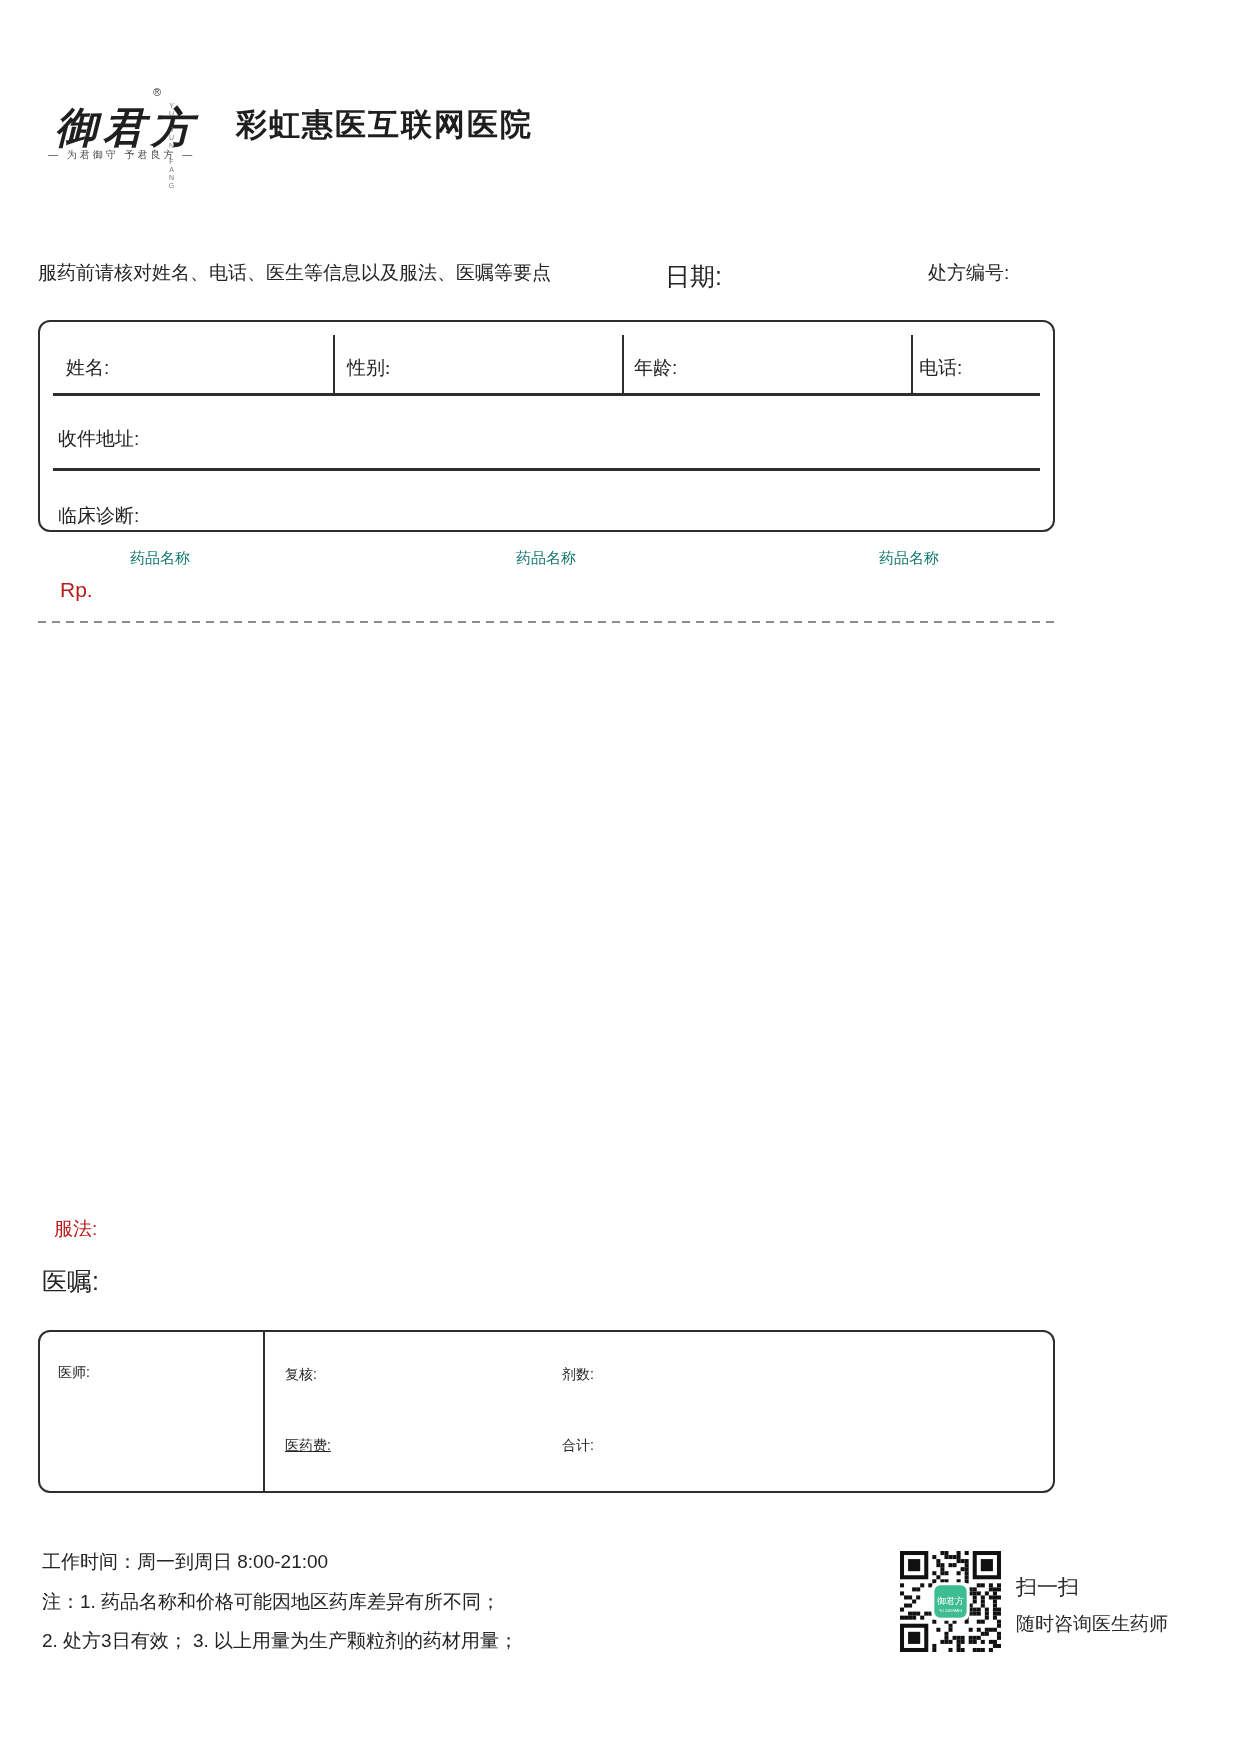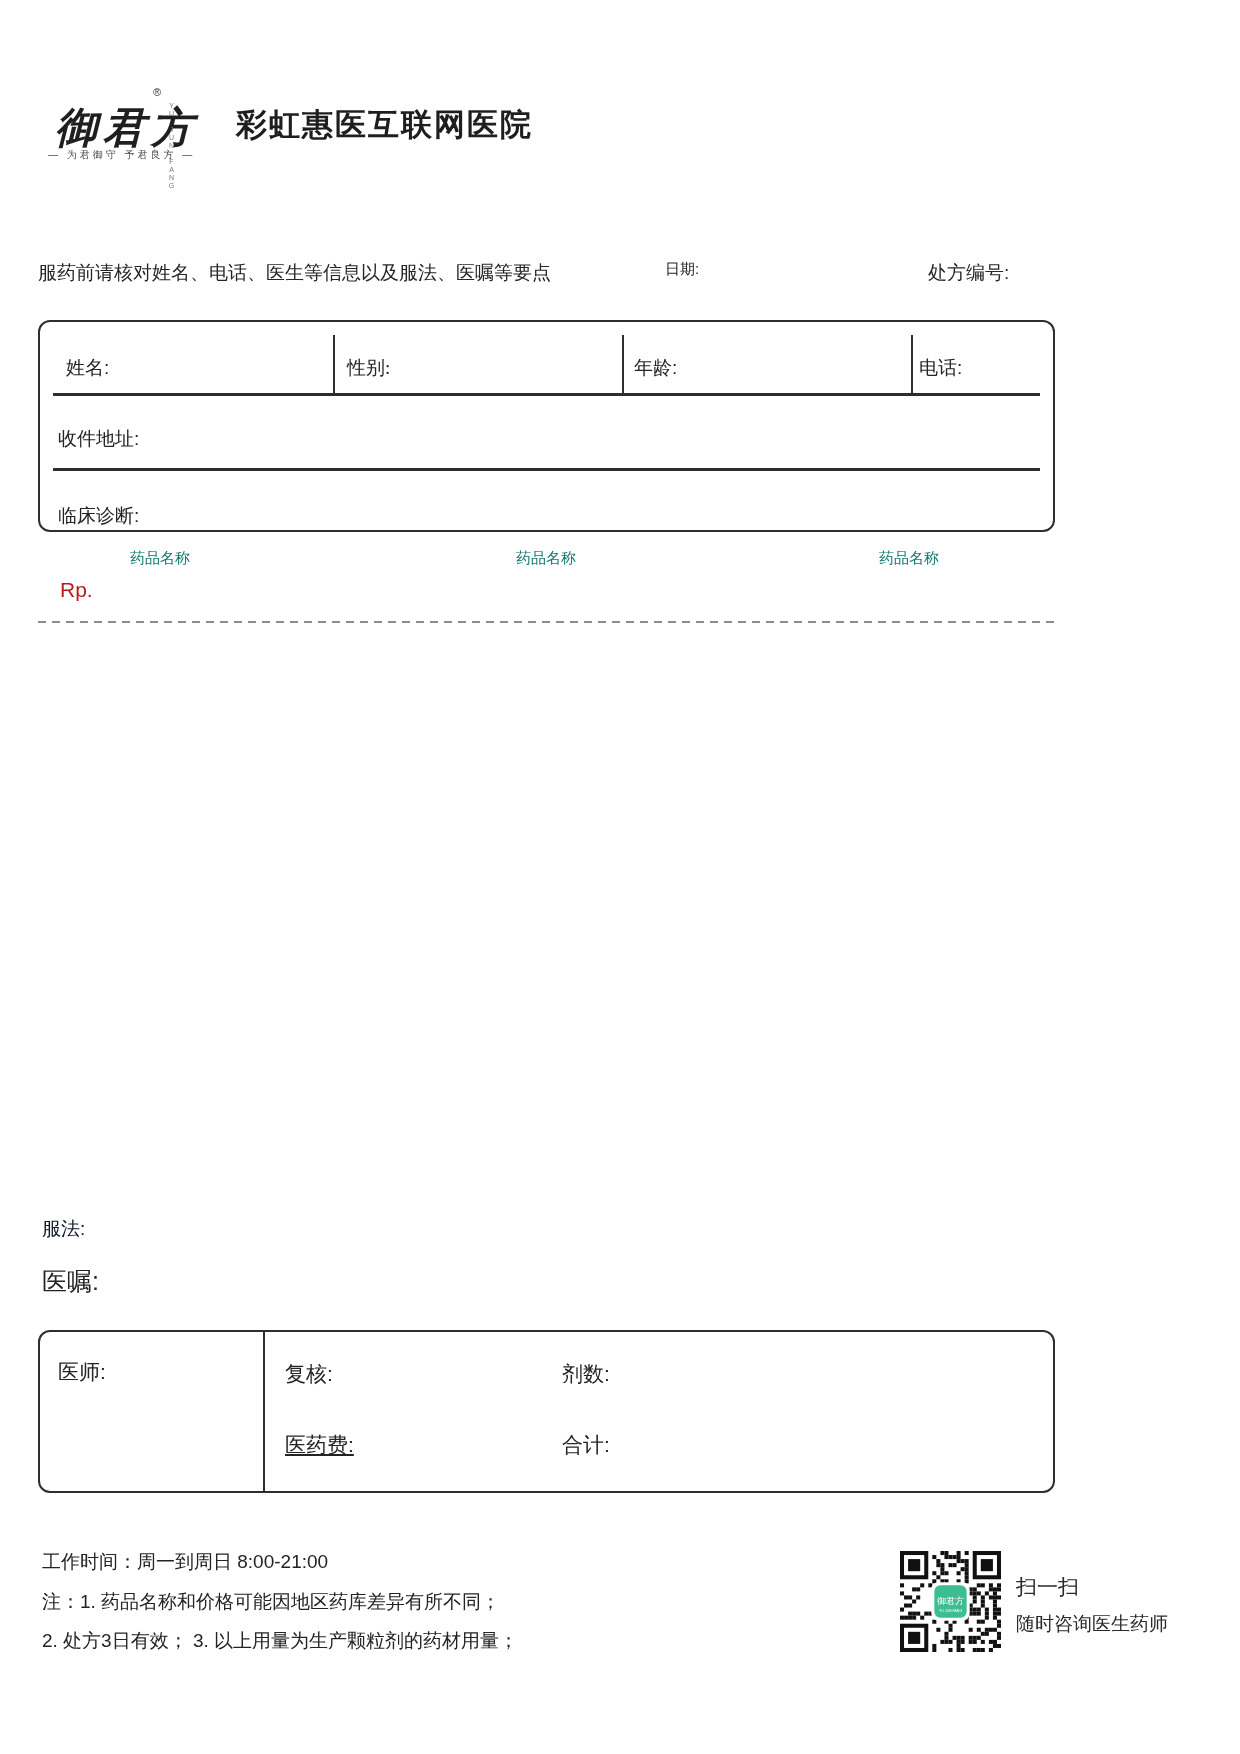--- a/index.html
+++ b/index.html
@@ -33,21 +33,21 @@
     left: 48px; top: 148px;
     font-size: 10px; letter-spacing: 3px; color: #4a4a4a; white-space: nowrap;
   }
   .hospital-name {
     left: 236px; top: 104px;
     font-size: 31px; font-weight: 700; letter-spacing: 2px; color: #1e1e1e;
   }
 
   
   .notice-text { left: 38px; top: 260px; font-size: 19px; color: #252525; }
-  .date-label { left: 665px; top: 260px; font-size: 15px; color: #252525; }
+  .date-label { left: 665px; top: 260px; font-size: 25px; color: #252525; }
   .rxno-label { left: 928px; top: 260px; font-size: 19px; color: #252525; }
 
   
   .patient-box {
     left: 38px; top: 320px; width: 1017px; height: 212px;
     border: 2.5px solid #2e2e2e; border-radius: 12px;
   }
   .patient-box .flabel { position: absolute; font-size: 19px; color: #242424; height: 28px; line-height: 28px; }
   .lbl-name   { left: 26px;  top: 32px; }
   .lbl-gender { left: 307px; top: 32px; font-family: Liberation Serif, serif; }
@@ -63,29 +63,29 @@
   
   .rp-prefix { left: 60px; top: 578px; font-size: 21px; color: #b91c1c; }
   .drug-col { font-size: 15px; color: #0f766e; top: 549px; }
   .dc1 { left: 130px; } .dc2 { left: 516px; } .dc3 { left: 879px; }
   .rp-dash {
     left: 38px; top: 621px; width: 1017px; height: 2px;
     background: repeating-linear-gradient(90deg, #8d8d8d 0 8px, transparent 8px 14px);
   }
 
   
-  .usage-label  { left: 42px; top: 1216px; font-size: 19px; color: #0f172a; }
+  .usage-label  { left: 54px; top: 1216px; font-size: 19px; color: #b91c1c; }
   .advice-label { left: 42px; top: 1265px; font-size: 25px; color: #242424; }
 
   
   .summary-box {
     left: 38px; top: 1330px; width: 1017px; height: 163px;
     border: 2.5px solid #2e2e2e; border-radius: 12px;
   }
-  .summary-box .flabel { position: absolute; font-size: 21px; color: #242424; height: 28px; line-height: 28px; }
+  .summary-box .flabel { position: absolute; font-size: 14px; color: #242424; height: 28px; line-height: 28px; }
   .sum-vdiv { position: absolute; left: 223px; top: 0; bottom: 0; width: 2px; background: #2e2e2e; }
   .lbl-doctor   { left: 18px;  top: 26px; }
   .lbl-review   { left: 245px; top: 28px; }
   .lbl-doses    { left: 522px; top: 28px; }
   .lbl-fee      { left: 245px; top: 99px; text-decoration: underline; }
   .lbl-total    { left: 522px; top: 99px; }
 
   
   .work-hours { left: 42px; top: 1549px; font-size: 19px; color: #242424; }
   .note-1     { left: 42px; top: 1589px; font-size: 19px; color: #242424; }

